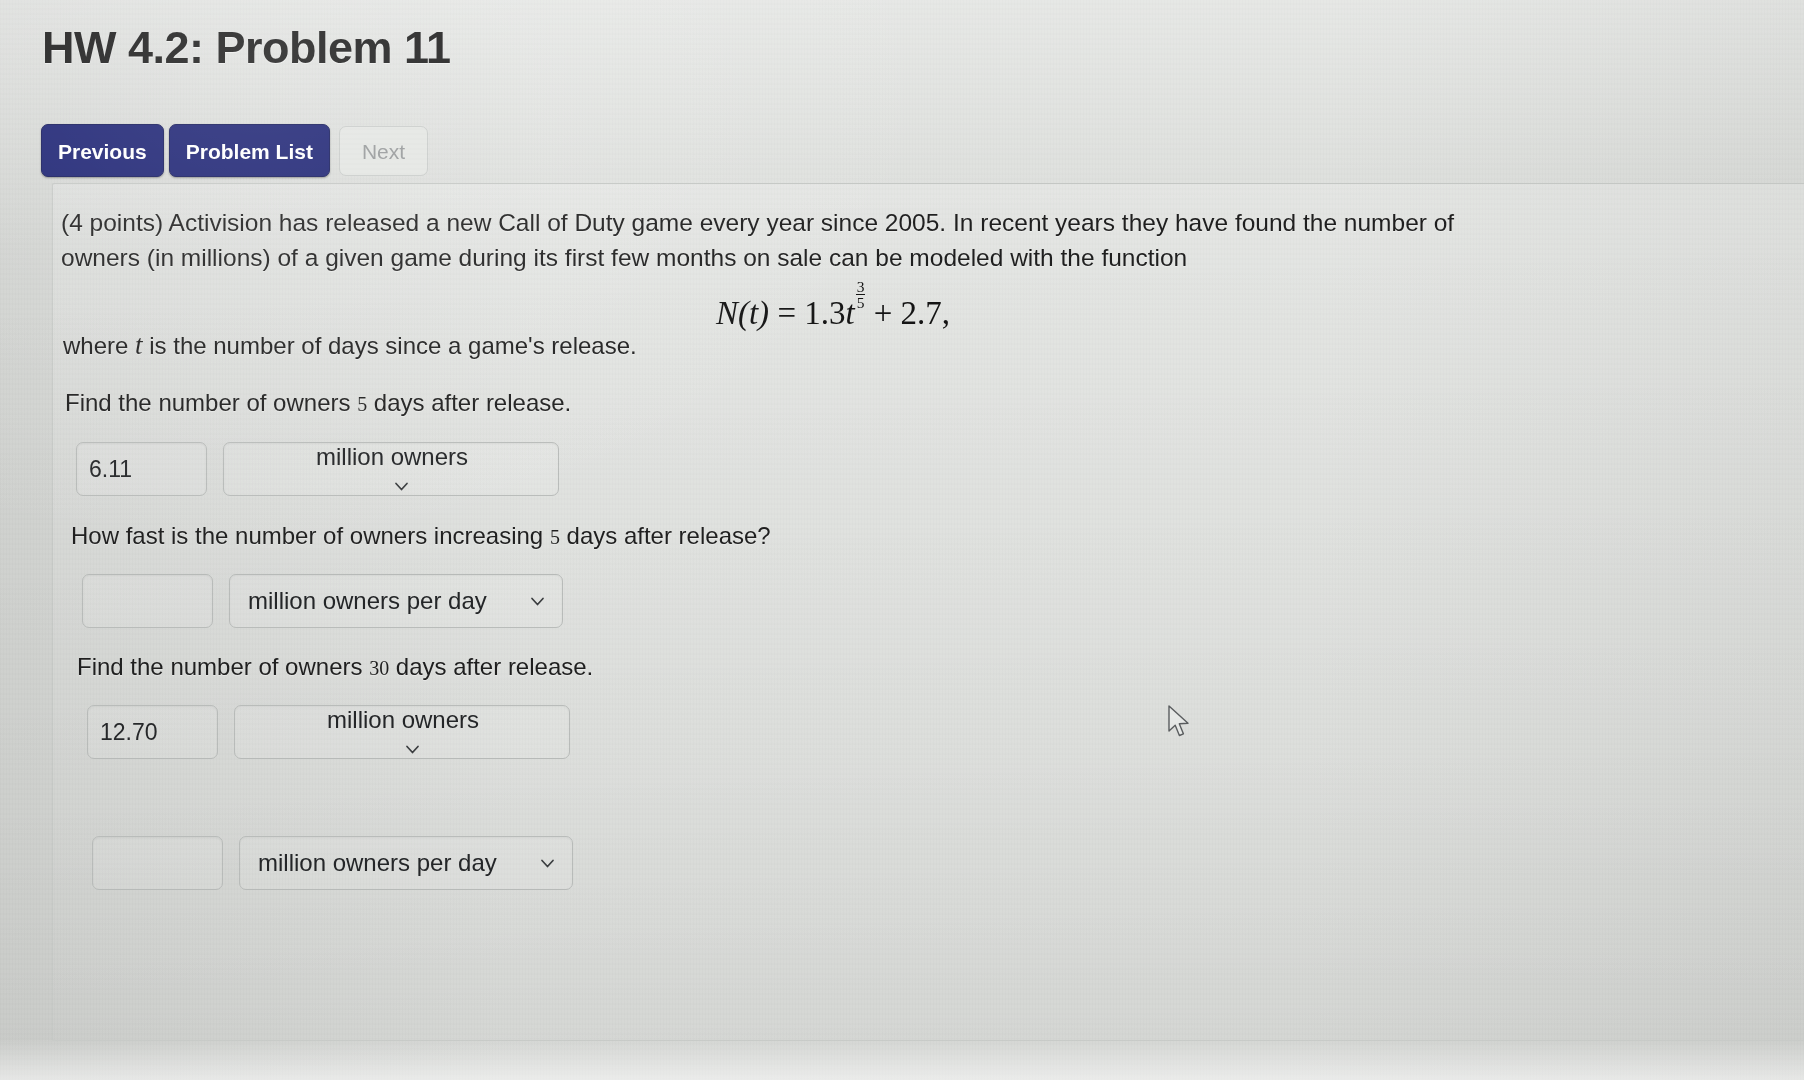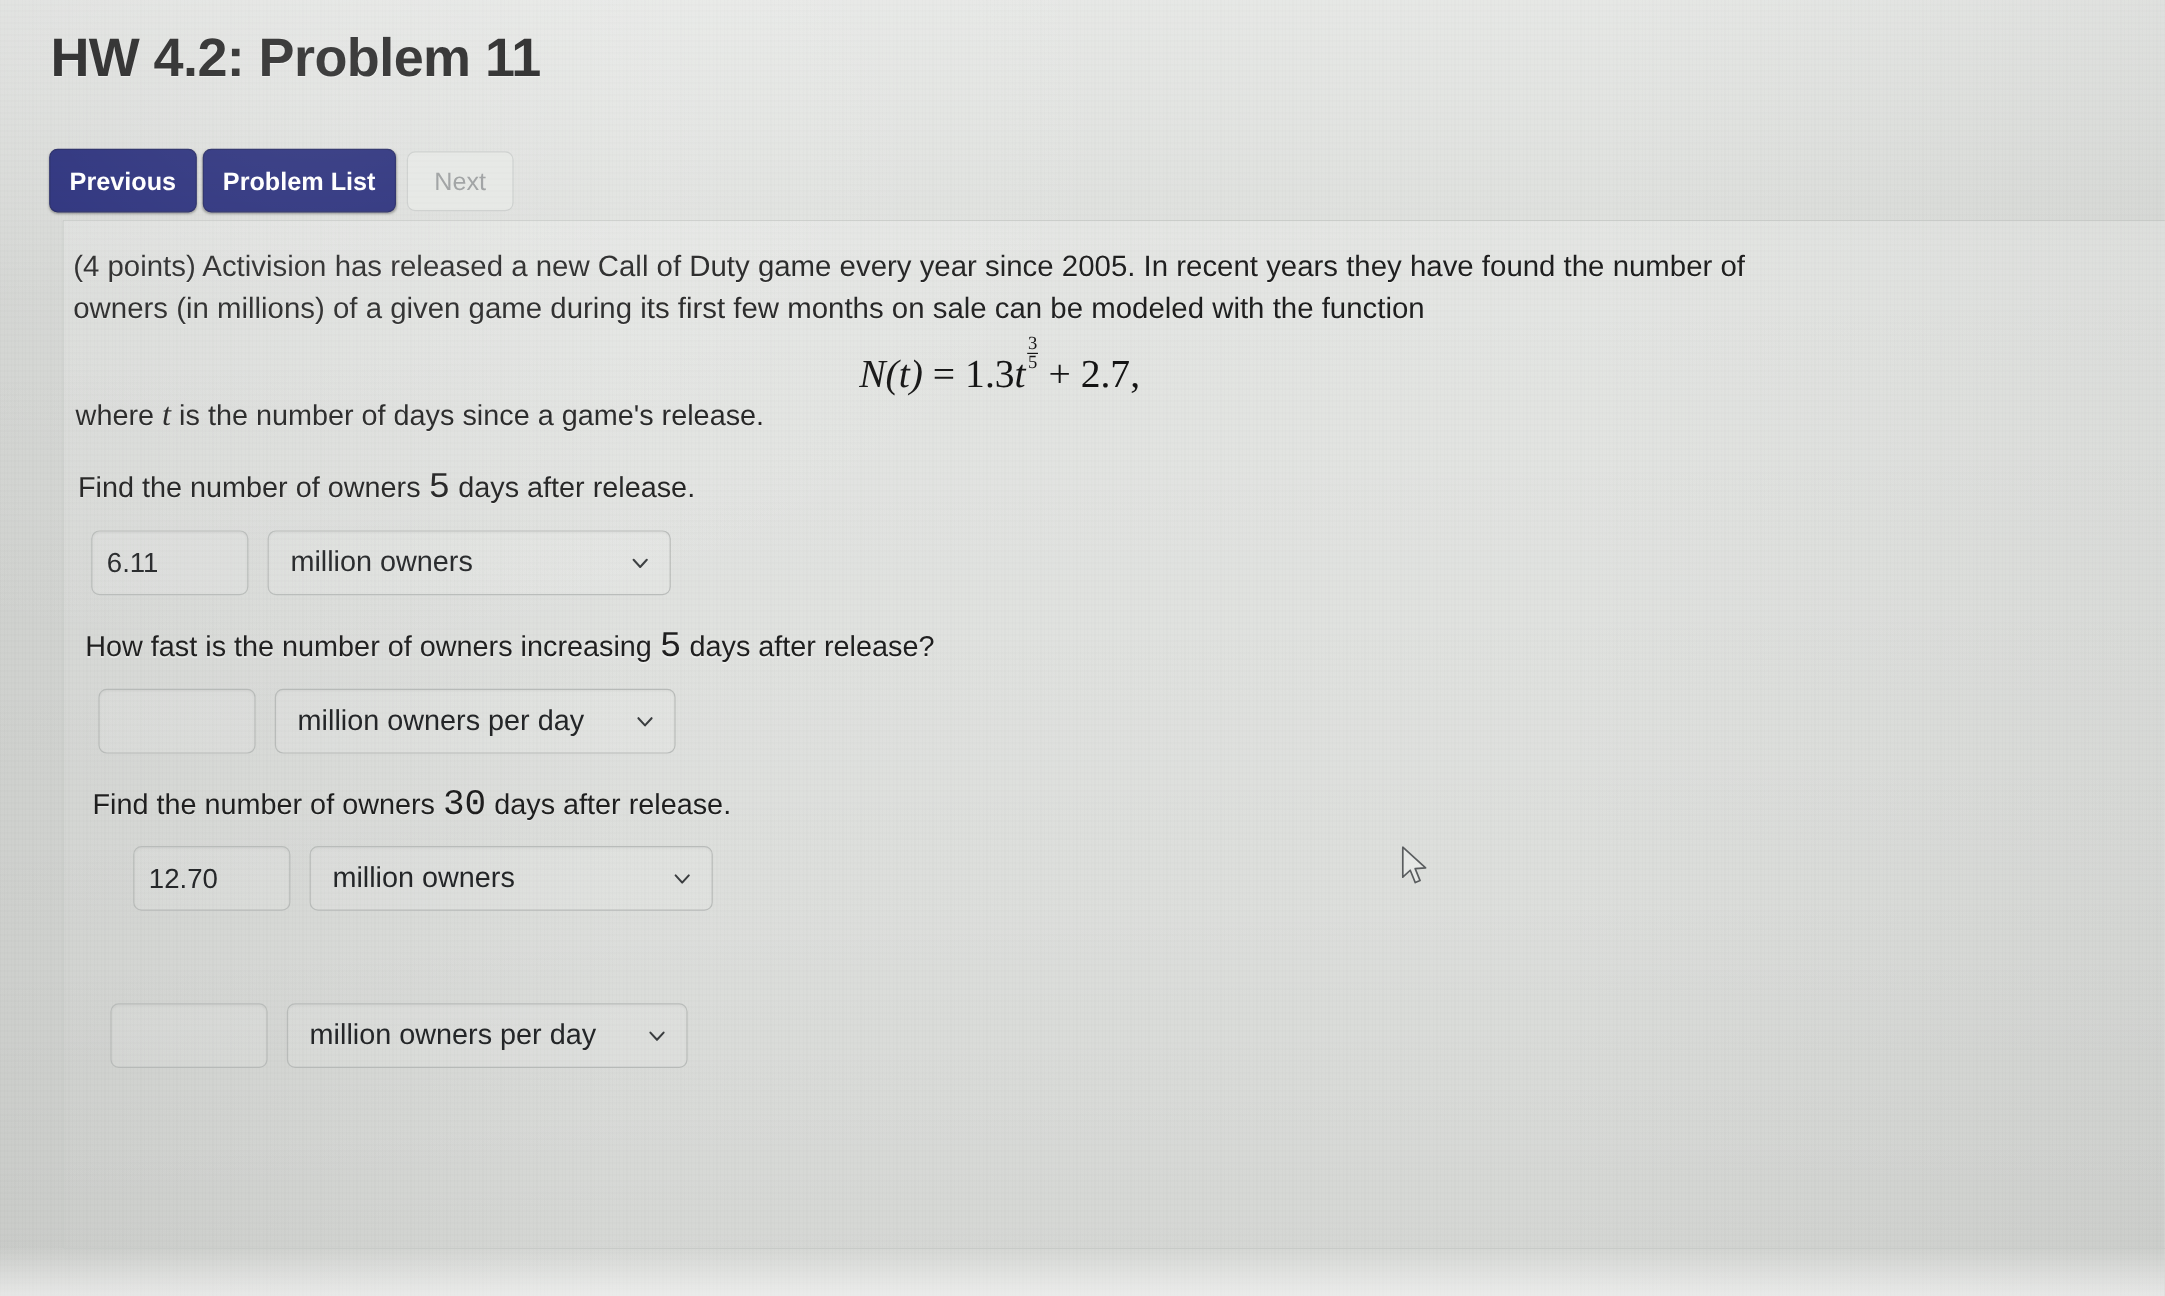--- a/index.html
+++ b/index.html
@@ -134,34 +134,34 @@
     left: 10px;
     top: 142px;
     font-size: 24px;
   }
   .mathvar {
     font-family: "Liberation Serif", serif;
     font-style: italic;
     font-size: 27px;
   }
   .mathnum {
-    font-family: Liberation Mono, monospace;
-    font-size: 30px;
+    font-family: Liberation Serif, serif;
+    font-size: 20px;
   }
 
   .qline { position: absolute; font-size: 24px; }
   .q1 { left: 12px; top: 202px; }
   .q2 { left: 18px; top: 335px; }
   .q3 { left: 24px; top: 466px; }
   .q4 { left: 29px; top: 597px; }
 
   .answer-row { position: absolute; display: flex; align-items: center; }
   .a1 { left: 23px; top: 258px; }
   .a2 { left: 29px; top: 390px; }
-  .a3 { left: 34px; top: 521px; margin-left: 24px; }
+  .a3 { left: 34px; top: 521px; }
   .a4 { left: 39px; top: 652px; }
 
   .ans-input {
     width: 131px;
     height: 54px;
     box-sizing: border-box;
     border: 1px solid #b9bcba;
     border-radius: 7px;
     background: rgba(255,255,255,0.10);
     font-family: "Liberation Sans", sans-serif;
@@ -182,21 +182,21 @@
     align-items: center;
     justify-content: space-between;
     padding: 0 16px 0 18px;
     box-shadow: inset 0 1px 2px rgba(0,0,0,0.04);
   }
   .unit-select .txt {
     font-size: 24px;
     color: #242628;
     white-space: nowrap;
   }
-  .sel-owners { width: 336px; }
+  .sel-owners { width: 336px; flex-direction: column; }
   .sel-perday { width: 334px; }
   .chev {
     margin-left: 18px;
     display: inline-block;
     width: 17px;
     height: 17px;
   }
   .chev svg { display:block; }
 
   .cursor {

